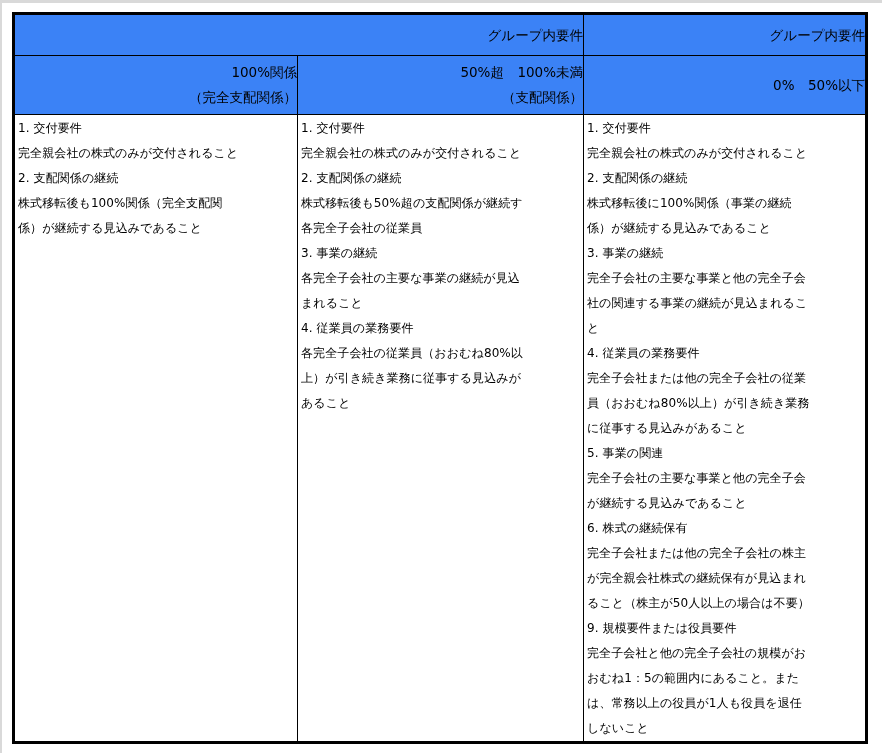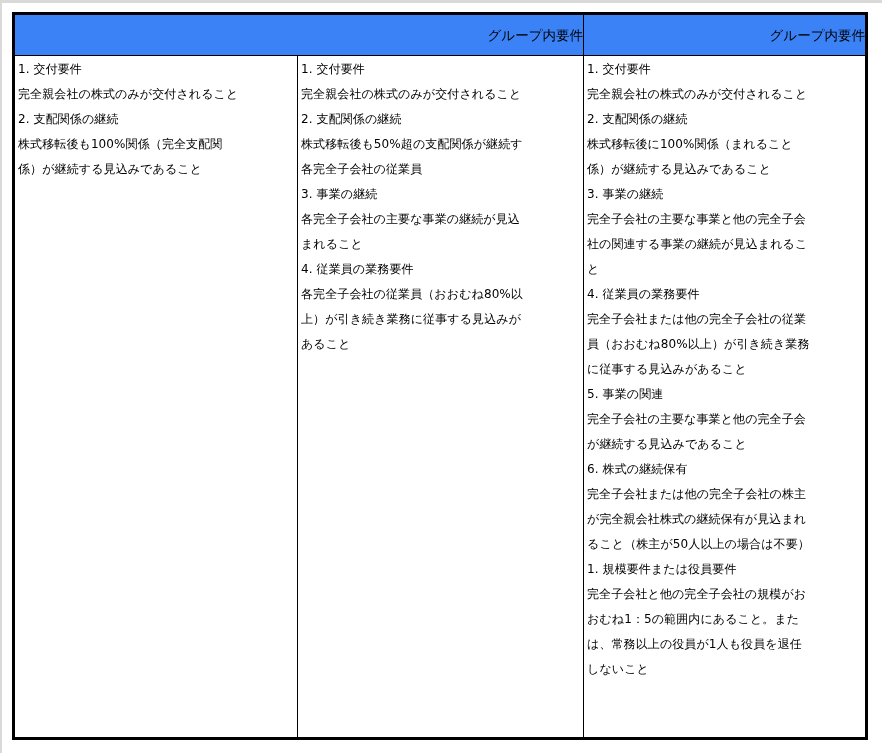--- a/index.html
+++ b/index.html
@@ -69,20 +69,33 @@
   <colgroup>
     <col class="col1">
     <col class="col2">
     <col class="col3">
   </colgroup>
   <tbody>
       <tr class="h1">
     <th colspan="2">グループ内要件</th>
     <th>グループ内要件</th>
   </tr>
+  <tr class="h2">
+    <th>
+      <span class="line">100%関係</span>
+      <span class="line">（完全支配関係）</span>
+    </th>
+    <th>
+      <span class="line">50%超　100%未満</span>
+      <span class="line">（支配関係）</span>
+    </th>
+    <th>
+      <span class="line">0%　50%以下</span>
+    </th>
+  </tr>
   <tr>
     <td>
       <span class="line">1. 交付要件</span>
       <span class="line">完全親会社の株式のみが交付されること</span>
       <span class="line">2. 支配関係の継続</span>
       <span class="line">株式移転後も100%関係（完全支配関</span>
       <span class="line">係）が継続する見込みであること</span>
     </td>
     <td>
       <span class="line">1. 交付要件</span>
@@ -95,38 +108,38 @@
       <span class="line">まれること</span>
       <span class="line">4. 従業員の業務要件</span>
       <span class="line">各完全子会社の従業員（おおむね80%以</span>
       <span class="line">上）が引き続き業務に従事する見込みが</span>
       <span class="line">あること</span>
     </td>
     <td>
       <span class="line">1. 交付要件</span>
       <span class="line">完全親会社の株式のみが交付されること</span>
       <span class="line">2. 支配関係の継続</span>
-      <span class="line">株式移転後に100%関係（まれること</span>
+      <span class="line">株式移転後に100%関係（事業の継続</span>
       <span class="line">係）が継続する見込みであること</span>
       <span class="line">3. 事業の継続</span>
       <span class="line">完全子会社の主要な事業と他の完全子会</span>
       <span class="line">社の関連する事業の継続が見込まれるこ</span>
       <span class="line">と</span>
       <span class="line">4. 従業員の業務要件</span>
       <span class="line">完全子会社または他の完全子会社の従業</span>
       <span class="line">員（おおむね80%以上）が引き続き業務</span>
       <span class="line">に従事する見込みがあること</span>
       <span class="line">5. 事業の関連</span>
       <span class="line">完全子会社の主要な事業と他の完全子会</span>
       <span class="line">が継続する見込みであること</span>
       <span class="line">6. 株式の継続保有</span>
       <span class="line">完全子会社または他の完全子会社の株主</span>
       <span class="line">が完全親会社株式の継続保有が見込まれ</span>
       <span class="line">ること（株主が50人以上の場合は不要）</span>
-      <span class="line">1. 規模要件または役員要件</span>
+      <span class="line">9. 規模要件または役員要件</span>
       <span class="line">完全子会社と他の完全子会社の規模がお</span>
       <span class="line">おむね1：5の範囲内にあること。また</span>
       <span class="line">は、常務以上の役員が1人も役員を退任</span>
       <span class="line">しないこと</span>
     </td>
   </tr>
 </tbody>
   </table>
 
 </body></html>

